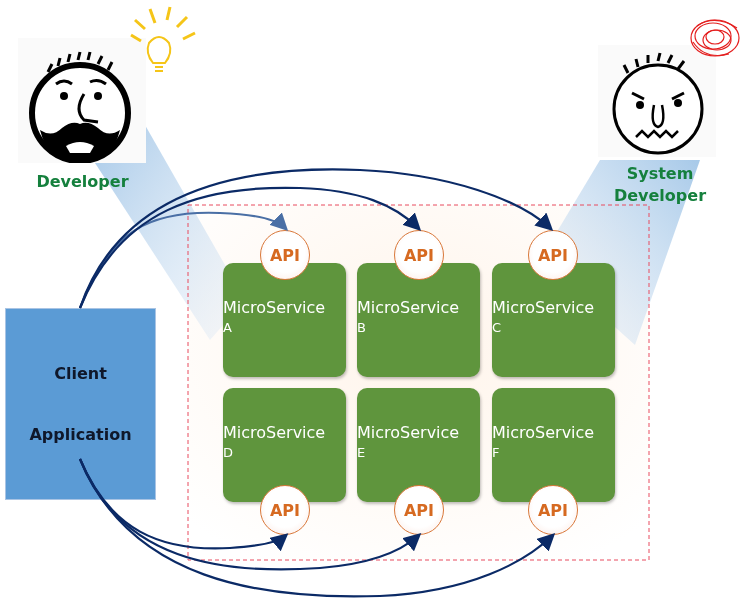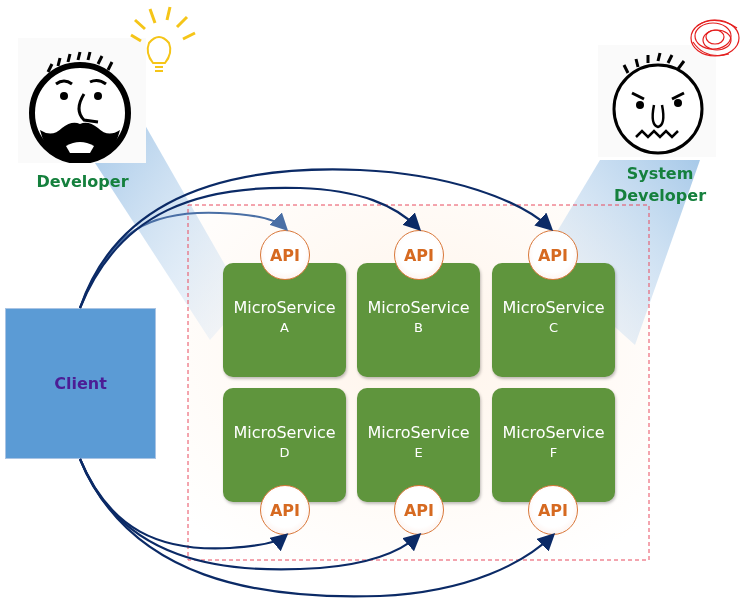--- a/index.html
+++ b/index.html
@@ -2,29 +2,29 @@
 <html><head>
 <meta charset="utf-8">
 <style>
   html, body { margin:0; padding:0; }
   body { width:754px; height:601px; position:relative; background:#ffffff; overflow:hidden;
          font-family:"DejaVu Sans", sans-serif; }
   .abs { position:absolute; }
   svg.layer { position:absolute; left:0; top:0; }
   .label-blue { color:#15803d; font-weight:bold; font-size:16px; text-align:center; line-height:22px; }
   .ms { position:absolute; width:123px; height:114px; background:#5f953d; border-radius:10px;
-        color:#ffffff; text-align:center; box-shadow:1px 2px 3px rgba(0,0,0,0.25); }
+        color:#ffffff; box-shadow:1px 2px 3px rgba(0,0,0,0.25); }
   .ms .name { position:absolute; left:0; right:0; top:36px; font-size:16px; line-height:18px; }
   .ms .letter { position:absolute; left:0; right:0; top:57px; font-size:13px; line-height:16px; }
   .api { position:absolute; width:50px; height:50px; border-radius:50%;
          background:radial-gradient(circle at 50% 45%, #ffffff 55%, #fbe6df 100%);
          border:1.5px solid #d9783a; color:#d66a21; font-weight:bold; font-size:16px;
          text-align:center; line-height:50px; box-sizing:border-box; }
-  .client { position:absolute; left:5px; top:308px; width:151px; height:151px; background:#5b9bd5;
-            border:1px solid #a9c4e4; box-sizing:border-box; color:#4c1d95; font-weight:bold;
+  .client { position:absolute; left:5px; top:308px; width:151px; height:192px; background:#5b9bd5;
+            border:1px solid #a9c4e4; box-sizing:border-box; color:#0f172a; font-weight:bold;
             font-size:16px; display:flex; flex-direction:column; align-items:center; justify-content:center; line-height:26px;gap:35px; }
 </style>
 </head>
 <body>
 
 <svg class="layer" width="754" height="601">
   <defs>
     <linearGradient id="beamL" x1="0" y1="0" x2="1" y2="1">
       <stop offset="0" stop-color="#9dc3e6" stop-opacity="0.9"></stop>
       <stop offset="1" stop-color="#dfeaf6" stop-opacity="0.3"></stop>
@@ -85,20 +85,21 @@
     <path d="M8,30 Q20,48 44,42 M12,14 Q30,2 52,16"></path>
   </g>
 </svg>
 <div class="abs label-blue" style="left:610px;top:163px;width:100px;">
   <div>System</div>
   <div>Developer</div>
 </div>
 
 <div class="client">
   <div>Client</div>
+  <div>Application</div>
 </div>
 
 <div class="ms" style="left:223px;top:263px;">
   <div class="name">MicroService</div>
   <div class="letter">A</div>
 </div>
 <div class="ms" style="left:357px;top:263px;">
   <div class="name">MicroService</div>
   <div class="letter">B</div>
 </div>

